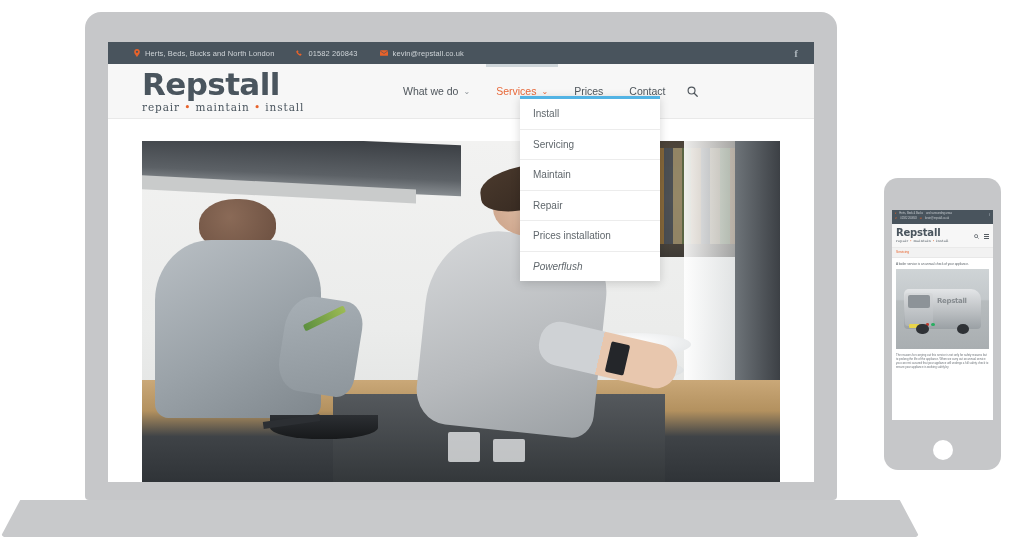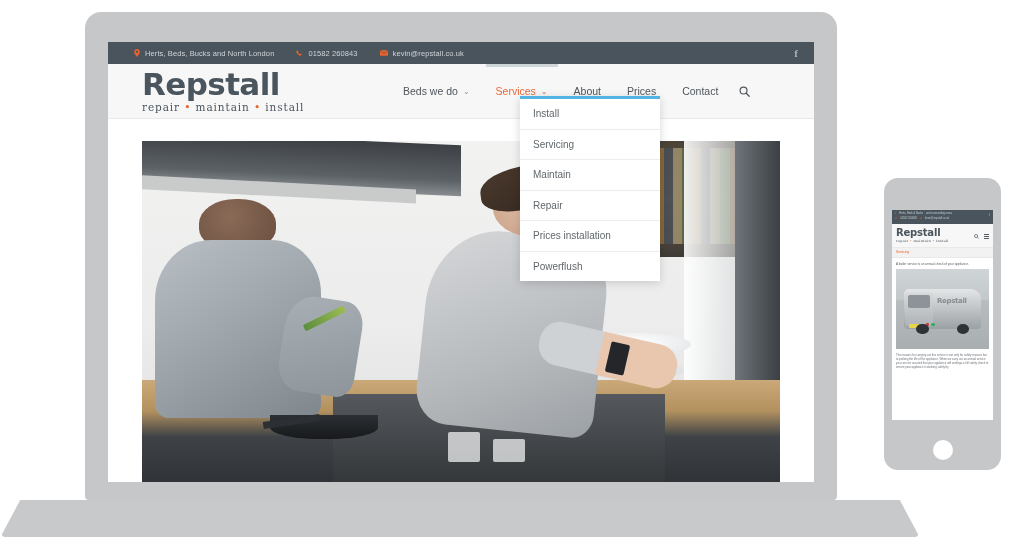--- a/index.html
+++ b/index.html
@@ -101,21 +101,21 @@
   .dropdown{
     position:absolute;left:412px;top:54px;width:140px;
     background:#ffffff;border-top:3px solid #52b3e4;
     box-shadow:0 2px 9px rgba(0,0,0,.16);
     z-index:40;
   }
   .dd-item{
     padding:8px 13px;font-size:10px;color:#60676c;line-height:1.35;
     border-bottom:1px solid #ececec;cursor:pointer;
   }
-  .dd-item:last-child{border-bottom:none;}
+  .dd-item:last-child{border-bottom:none;font-style:italic;}
 
   
   .phone{position:absolute;left:884px;top:178px;width:117px;height:292px;}
   .phone-body{
     position:absolute;inset:0;background:#c6c7c9;border-radius:14px;
   }
   .phone-screen{
     position:absolute;left:8px;top:32px;width:101px;height:210px;
     background:#fff;overflow:hidden;
   }
@@ -274,29 +274,26 @@
               <span>repair</span>
               <span class="dot">•</span>
               <span>maintain</span>
               <span class="dot">•</span>
               <span>install</span>
             </div>
           </div>
 
           <nav class="nav">
             <div class="nav-item">
-              <span class="lbl">Beds we do</span>
+              <span class="lbl">What we do</span>
               <span class="chev">⌄</span>
             </div>
             <div class="nav-item hover">
               <span class="lbl">Services</span>
               <span class="chev">⌄</span>
-            </div>
-            <div class="nav-item">
-              <span class="lbl">About</span>
             </div>
             <div class="nav-item">
               <span class="lbl">Prices</span>
             </div>
             <div class="nav-item">
               <span class="lbl">Contact</span>
             </div>
             <div class="nav-search">
               <svg width="11" height="11" viewBox="0 0 14 14">
                   <circle cx="5.8" cy="5.8" r="4.4" fill="none" stroke="#4f565c" stroke-width="1.5"></circle>

